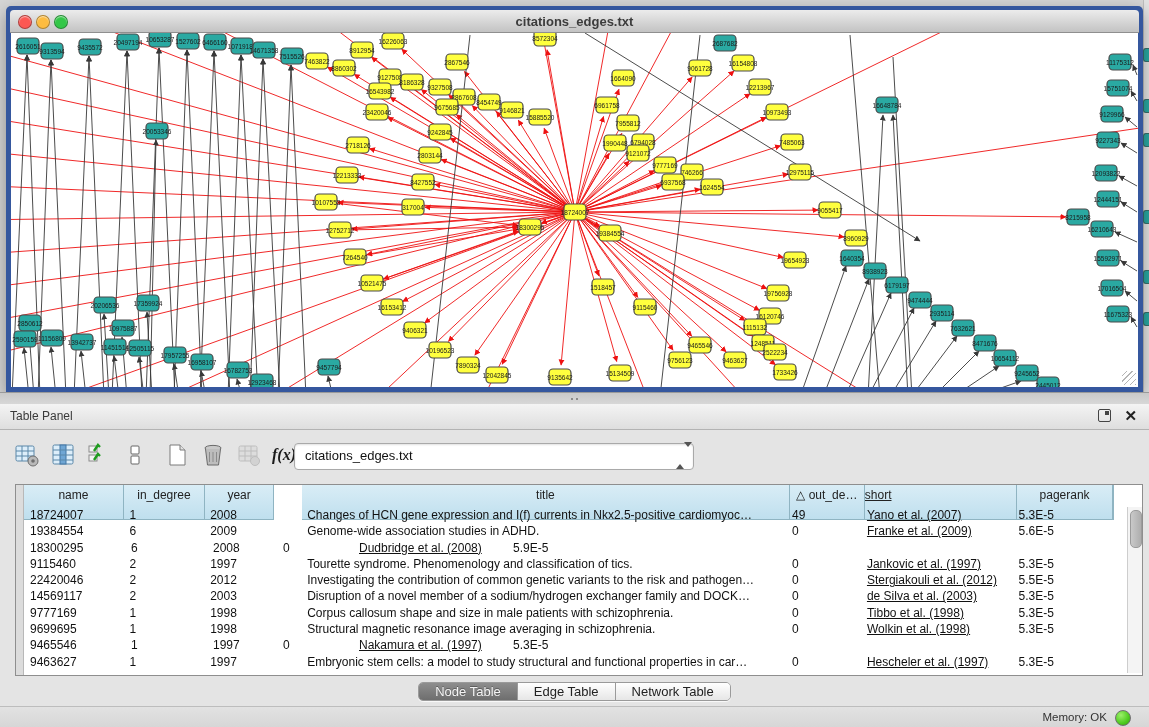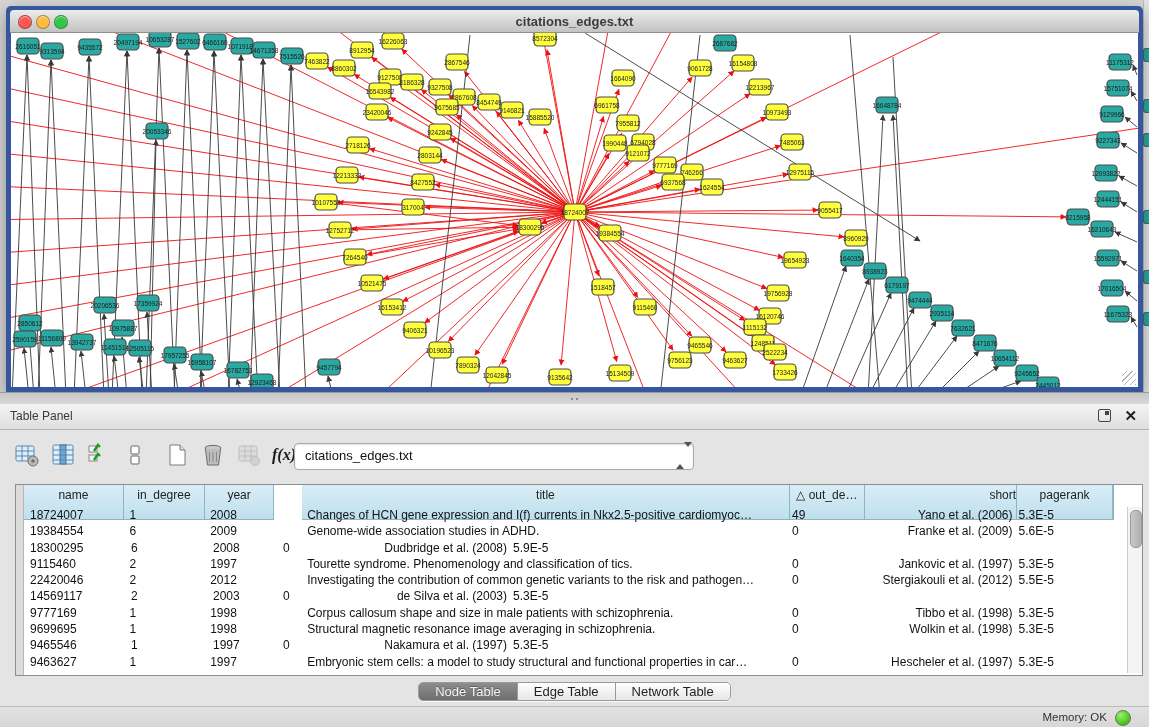--- a/index.html
+++ b/index.html
@@ -64,21 +64,21 @@
   #row-gutter{position:absolute;left:0;top:0;width:7px;height:100%;background:#dcdcdc;border-right:1px solid #b8b8b8;}
   #thead{position:absolute;left:8px;top:0;width:1090px;height:22px;display:flex;}
   .hcell{box-sizing:border-box;height:35px;background:linear-gradient(#d9edf6,#bfdfee);
     border-right:1px solid #8fb4c2;border-bottom:1px solid #8fb4c2;
     font-size:12px;color:#222;text-align:center;line-height:21px;white-space:nowrap;overflow:hidden;}
   #tbody{position:absolute;left:8px;top:22px;width:1090px;}
   .trow{display:flex;height:16.3px;}
   .tcell{box-sizing:border-box;font-size:12px;color:#111;line-height:16px;white-space:nowrap;
     overflow:hidden;padding-left:6px;}
   .c0{width:101px;} .c1{width:82px;} .c2{width:70px;} .c3{width:493px;margin-left:28px;}
-  .c4{width:76px;} .c5{width:154px;text-align:right;} .c6{width:97px;}
+  .c4{width:76px;} .c5{width:154px;text-align:left;text-decoration:underline;} .c6{width:97px;}
   .cfill{flex:1;}
   #vscroll{position:absolute;right:0;top:22px;width:14px;height:166px;background:#f4f4f4;
     border-left:1px solid #cdcdcd;}
   #vthumb{position:absolute;left:1.5px;top:3px;width:10px;height:36px;background:linear-gradient(90deg,#c9c9c9,#aeaeae);
     border-radius:5px;border:1px solid #9b9b9b;}
 
   
   #tabs{left:0;top:278px;width:1149px;height:24px;text-align:center;}
   #seg{display:inline-flex;border:1px solid #9a9a9a;border-radius:5px;overflow:hidden;
     box-shadow:0 1px 1px rgba(255,255,255,.8);}
@@ -598,21 +598,21 @@
         <div class="hcell c6">pagerank</div>
         <div class="hcell cfill"></div>
       </div>
       <div id="tbody">
           <div class="trow">
             <span class="tcell c0">18724007</span>
             <span class="tcell c1">1</span>
             <span class="tcell c2">2008</span>
             <span class="tcell c3">Changes of HCN gene expression and I(f) currents in Nkx2.5-positive cardiomyoc…</span>
             <span class="tcell c4">49</span>
-            <span class="tcell c5">Yano et al. (2006)</span>
+            <span class="tcell c5">Yano et al. (2007)</span>
             <span class="tcell c6">5.3E-5</span>
             <span class="tcell cfill"></span>
           </div>
           <div class="trow">
             <span class="tcell c0">19384554</span>
             <span class="tcell c1">6</span>
             <span class="tcell c2">2009</span>
             <span class="tcell c3">Genome-wide association studies in ADHD.</span>
             <span class="tcell c4">0</span>
             <span class="tcell c5">Franke et al. (2009)</span>
@@ -645,20 +645,21 @@
             <span class="tcell c3">Investigating the contribution of common genetic variants to the risk and pathogen…</span>
             <span class="tcell c4">0</span>
             <span class="tcell c5">Stergiakouli et al. (2012)</span>
             <span class="tcell c6">5.5E-5</span>
             <span class="tcell cfill"></span>
           </div>
           <div class="trow">
             <span class="tcell c0">14569117</span>
             <span class="tcell c1">2</span>
             <span class="tcell c2">2003</span>
+            <span class="tcell c3">Disruption of a novel member of a sodium/hydrogen exchanger family and DOCK…</span>
             <span class="tcell c4">0</span>
             <span class="tcell c5">de Silva et al. (2003)</span>
             <span class="tcell c6">5.3E-5</span>
             <span class="tcell cfill"></span>
           </div>
           <div class="trow">
             <span class="tcell c0">9777169</span>
             <span class="tcell c1">1</span>
             <span class="tcell c2">1998</span>
             <span class="tcell c3">Corpus callosum shape and size in male patients with schizophrenia.</span>

